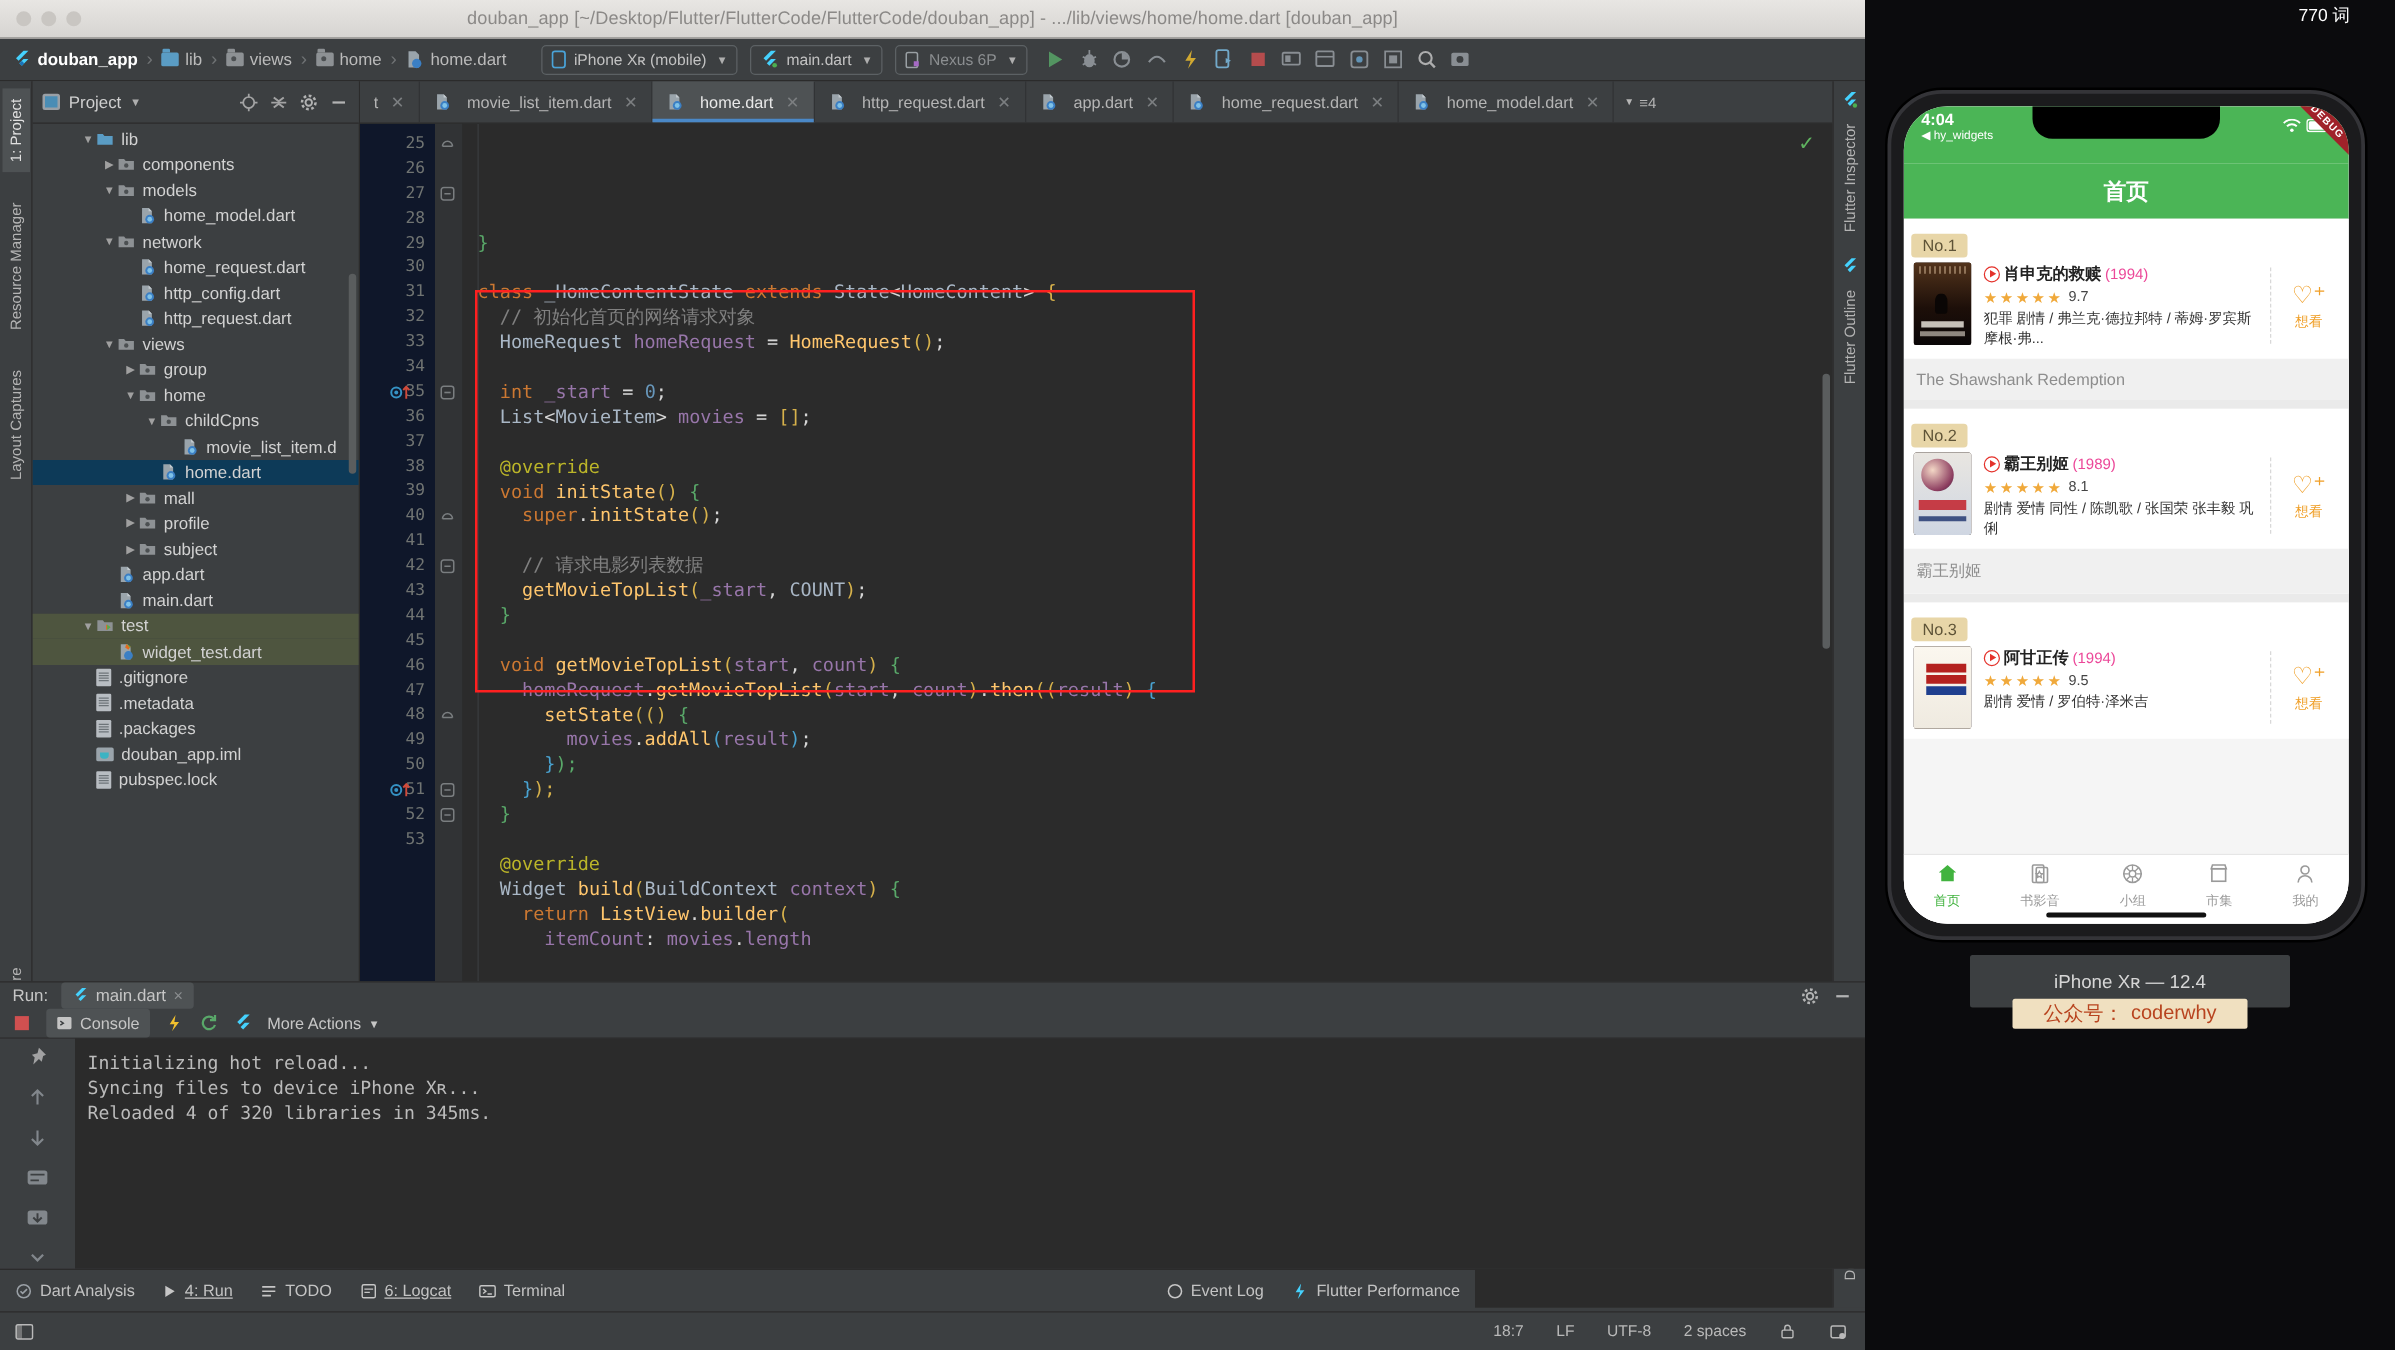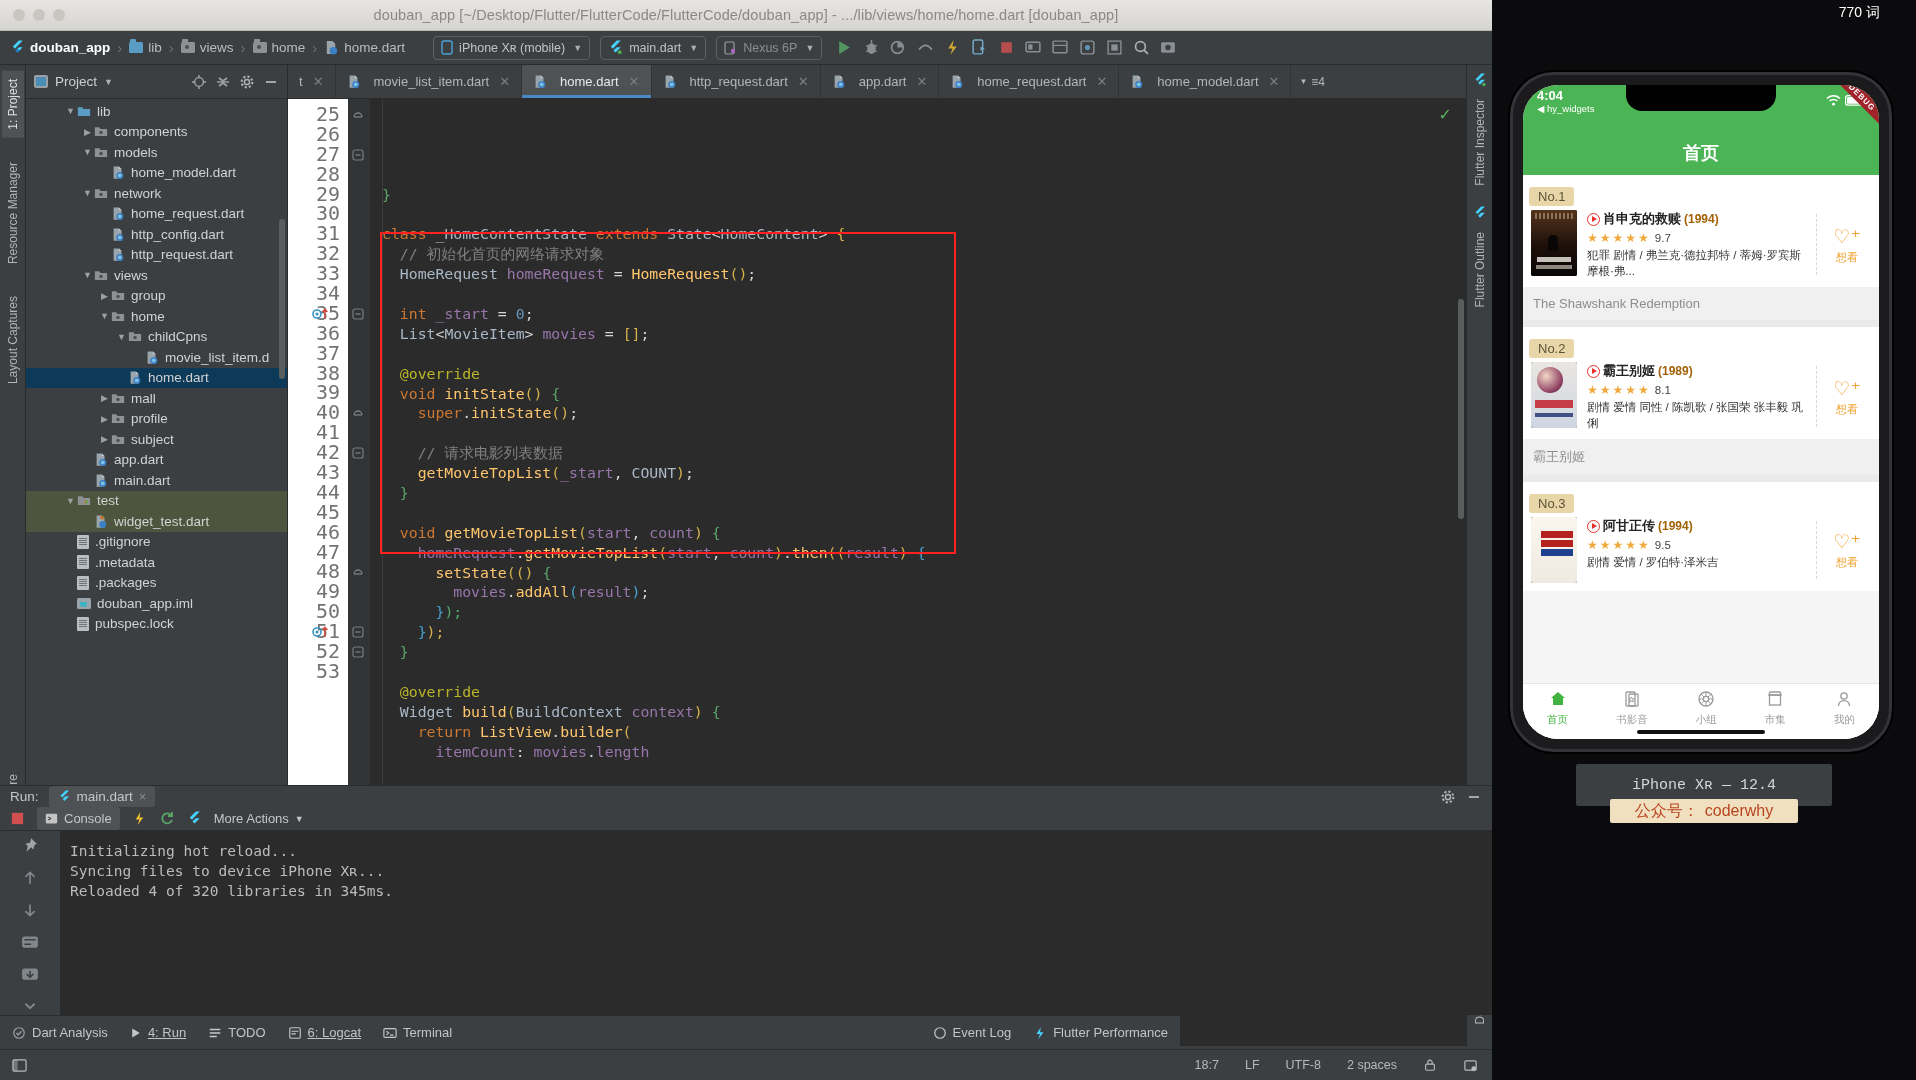--- a/index.html
+++ b/index.html
@@ -108,22 +108,22 @@
     color:#b5b5b5;font-size:13px;border-right:1px solid #313335;white-space:nowrap;
     position:relative;
   }
   .tab.active { background:#4e5254; color:#e8e8e8; }
   .tab.active::after{content:"";position:absolute;left:0;right:0;bottom:0;height:3px;background:#4a88c7;}
   .tab .x { color:#7b7e80; font-size:13px; margin-left:3px;}
   .tab-more{display:flex;align-items:center;gap:4px;padding:0 8px;color:#b5b5b5;font-size:12px;}
 
   .edit-area { flex:1; display:flex; position:relative; overflow:hidden; }
   .gutter {
-    width:60px; background:#ffffff; color:#707472; font-family:"DejaVu Sans Mono","Liberation Mono",monospace;
-    font-size:20px; text-align:right; padding-top:6px; flex:none; user-select:none;
+    width:60px; background:#0f172a; color:#707472; font-family:"DejaVu Sans Mono","Liberation Mono",monospace;
+    font-size:13px; text-align:right; padding-top:6px; flex:none; user-select:none;
   }
   .gline { height:19.9px; line-height:19.9px; padding-right:8px; position:relative;}
   .foldcol { width:22px; background:#313335; flex:none; padding-top:6px; }
   .fline { height:19.9px; position:relative; }
   .code {
     flex:1; background:#2b2b2b; font-family:"DejaVu Sans Mono","Liberation Mono",monospace;
     font-size:14.8px; line-height:19.9px; padding-top:6px; color:#a9b7c6;
     position:relative; overflow:hidden; white-space:pre;
   }
   .cl { height:19.9px; padding-left:12px; }
@@ -192,41 +192,41 @@
   .debug-rib{position:absolute;right:-26px;top:6px;background:#a0222a;color:#fff;font-size:8px;font-weight:bold;
     transform:rotate(45deg);padding:2px 26px;letter-spacing:1px;z-index:8;}
   .list{position:absolute;left:0;right:0;top:90px;bottom:0;background:#f5f5f5;overflow:hidden;}
   .card{background:#fff;position:relative;padding:8px 0 0;}
   .rank{display:inline-block;background:#e8d6a8;color:#5e5337;font-size:13px;
     padding:2px 9px;border-radius:3px;margin:4px 0 4px 6px;}
   .mrow{display:flex;padding:0 8px 8px;}
   .poster{width:46px;height:66px;flex:none;border-radius:2px;overflow:hidden;position:relative;background:#2a1a12;}
   .minfo{flex:1;padding-left:10px;min-width:0;}
   .mtitle{font-size:13px;font-weight:bold;color:#222;display:flex;align-items:center;gap:3px;}
-  .mtitle .yr{font-weight:bold;color:#a16207;font-size:12px;}
+  .mtitle .yr{font-weight:normal;color:#ec4899;font-size:12px;}
   .play{width:13px;height:13px;border:1.6px solid #e4322b;border-radius:50%;position:relative;flex:none;}
   .play::after{content:"";position:absolute;left:4px;top:2.6px;border-left:5px solid #e4322b;border-top:3.2px solid transparent;border-bottom:3.2px solid transparent;}
   .stars{display:flex;align-items:center;gap:2px;margin:3px 0;}
   .star{color:#f0a93b;font-size:12px;}
   .score{color:#444;font-size:11.5px;margin-left:4px;}
   .mdesc{font-size:11.5px;color:#333;line-height:1.35;}
   .divider-v{width:0;border-left:1px dashed #d8d8d8;margin:4px 6px;}
   .wish{width:48px;flex:none;display:flex;flex-direction:column;align-items:center;justify-content:center;color:#f0a02a;}
   .wish .hic{font-size:19px;}
   .wish .wtxt{font-size:11px;margin-top:2px;}
   .engtitle{background:#f0f0f0;color:#8d8d8d;font-size:13px;padding:9px 10px;}
   .gapbar{height:7px;background:#eaeaea;}
   .tabbar{position:absolute;left:0;right:0;bottom:0;height:56px;background:#fff;border-top:1px solid #e6e6e6;
     display:flex;align-items:center;justify-content:space-around;padding-bottom:6px;}
   .tbitem{display:flex;flex-direction:column;align-items:center;gap:2px;color:#9a9a9a;font-size:10.5px;}
   .tbitem.active{color:#41b33f;}
   .tbic{font-size:16px;line-height:1;}
   .homeind{position:absolute;left:50%;transform:translateX(-50%);bottom:5px;width:128px;height:4px;background:#111;border-radius:3px;}
   .devlabel{position:absolute;left:84px;top:764px;width:256px;height:42px;background:#3c3f41;color:#d6d6d6;
-    display:flex;align-items:center;justify-content:center;font-size:15px;border-radius:2px;font-family:Liberation Mono, monospace;}
+    display:flex;align-items:center;justify-content:center;font-size:15px;border-radius:2px;}
   .wechat{position:absolute;left:118px;top:799px;width:188px;height:24px;background:#f0e0c0;
     display:flex;align-items:center;justify-content:center;font-size:16px;color:#b8441f;gap:6px;border-radius:2px;}
 </style>
 </head>
 <body>
 
 <div class="root">
 
   <div class="ide">
 

